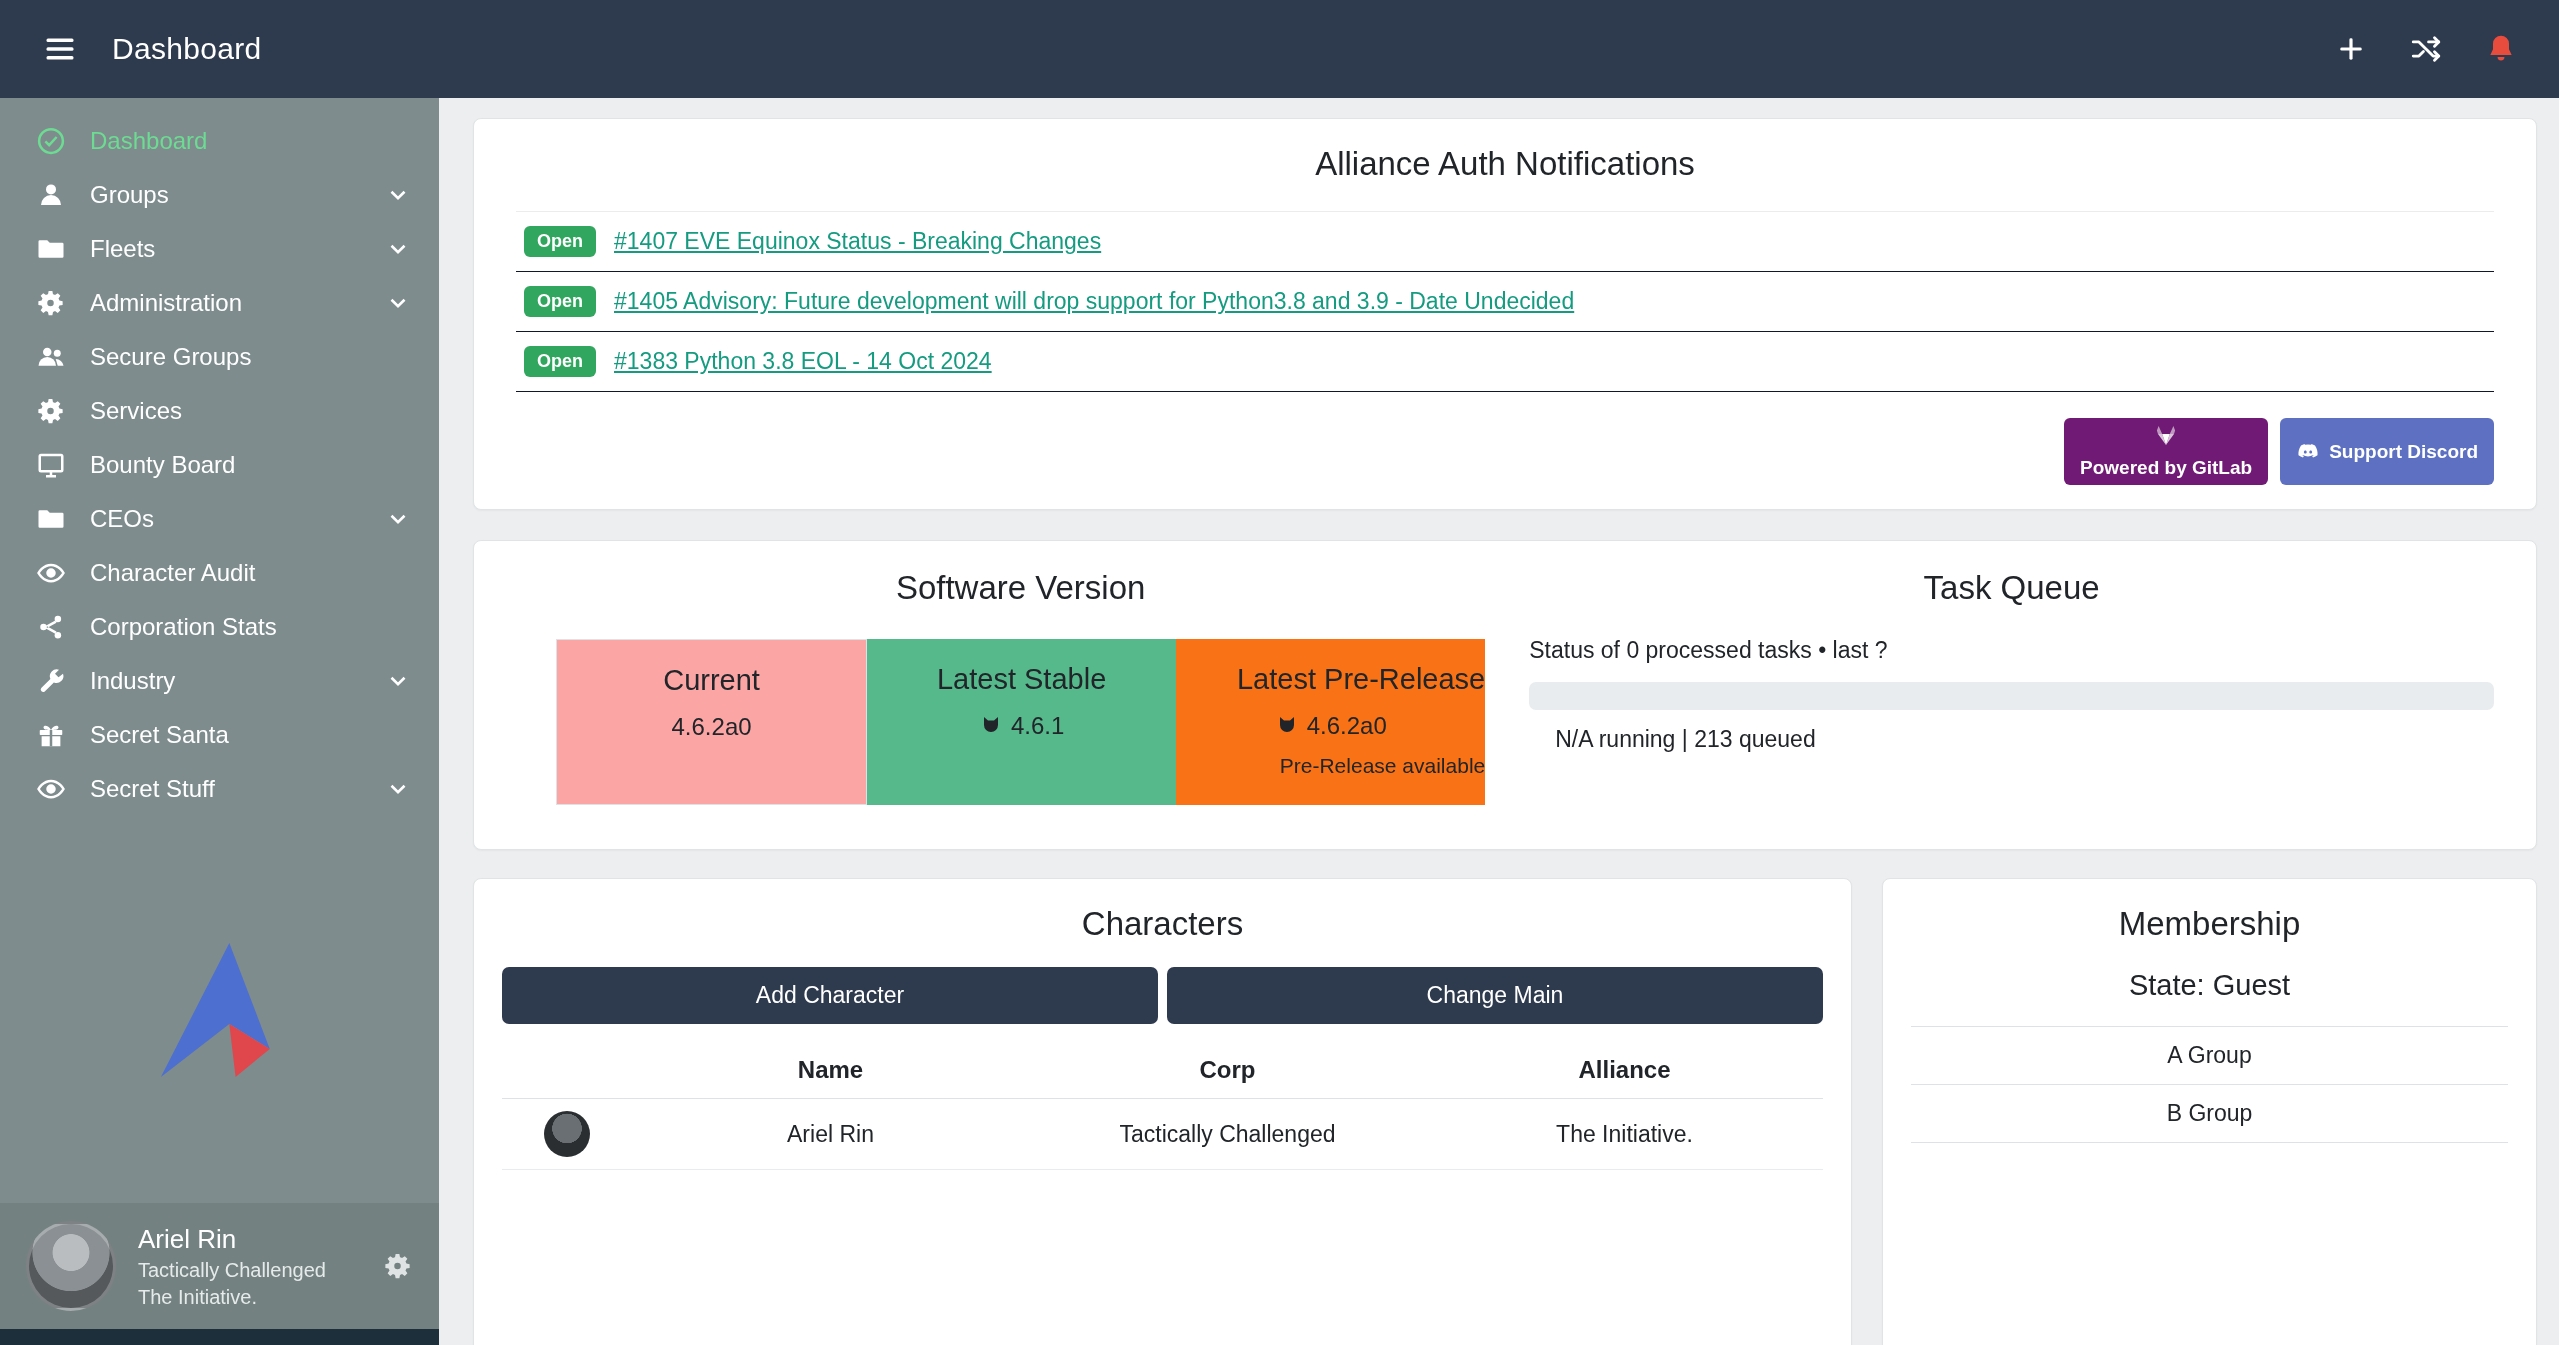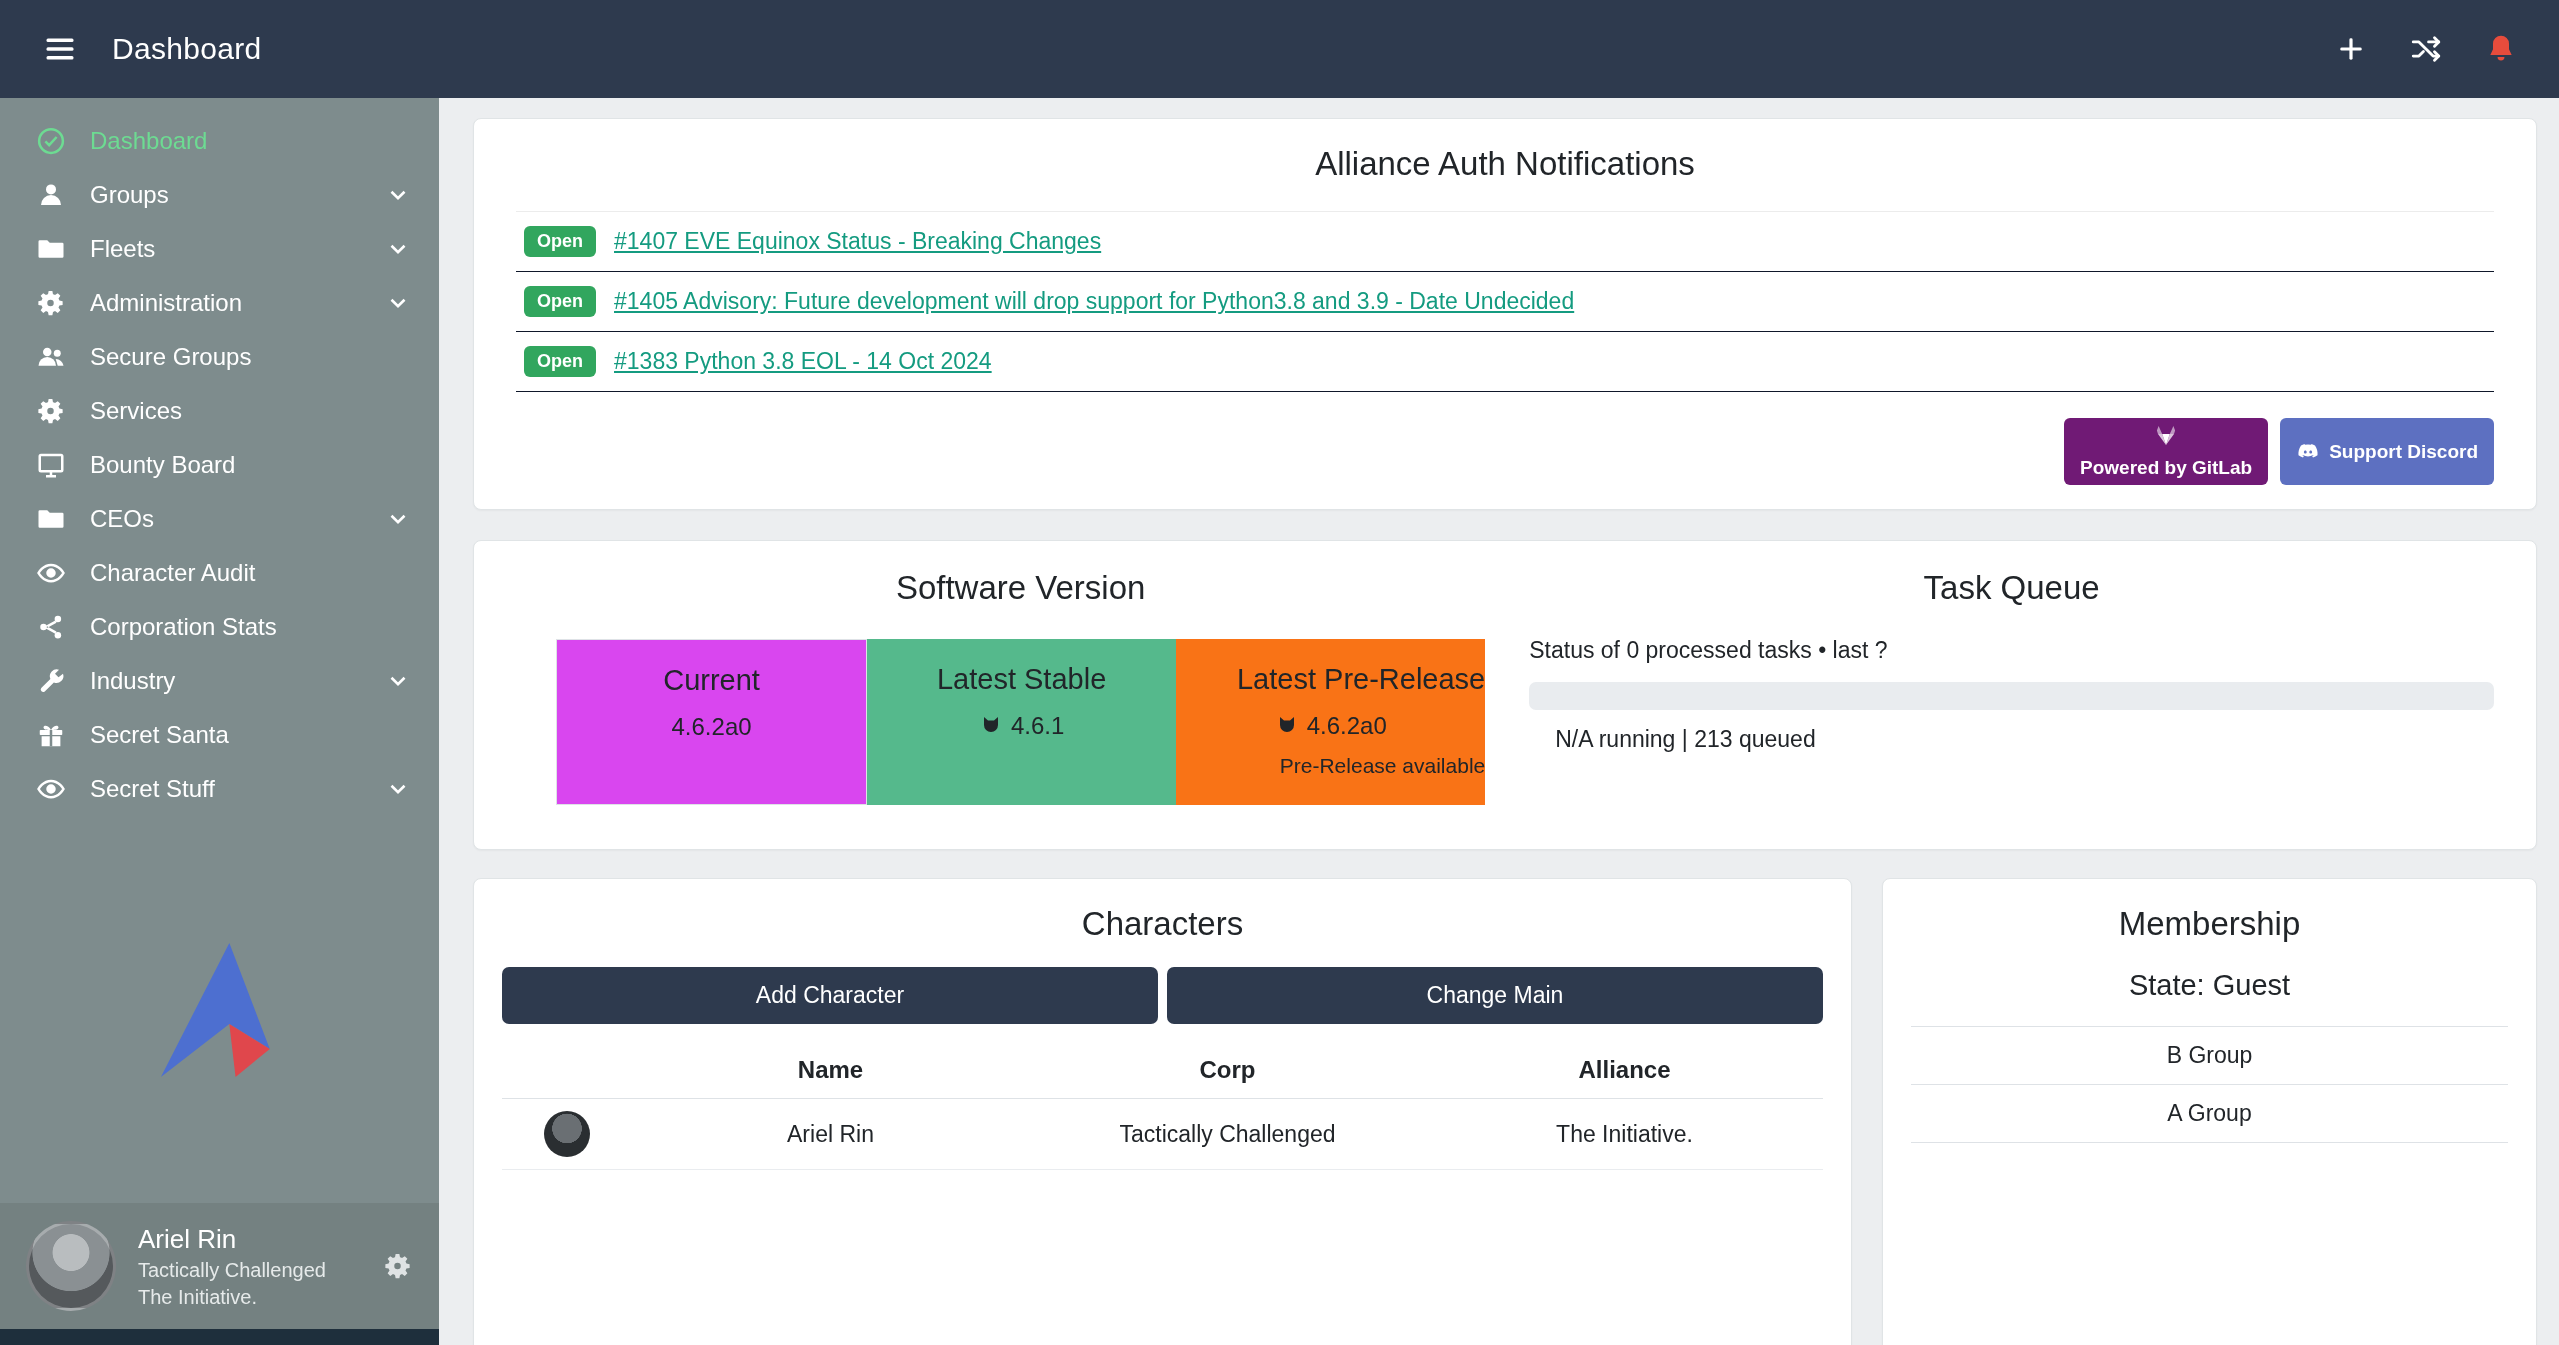--- a/index.html
+++ b/index.html
@@ -89,21 +89,21 @@
   }
   .badge-gitlab { background: #701a75; flex-direction: column; }
   .badge-discord { background: #5d70c1; }
   .ext-badge svg { width: 24px; height: 24px; }
 
   
   .card-version { margin-top: 30px; padding: 28px 42px 44px; display: flex; gap: 44px; }
   .sv-col { flex: 0 0 49%; padding-left: 40px; }
   .sv-boxes { display: flex; margin-top: 32px; }
   .sv-box { flex: 1; text-align: center; height: 166px; padding-top: 24px; }
-  .sv-box-current { background: #d946ef; border: 1px solid #dee2e6; }
+  .sv-box-current { background: #fca5a5; border: 1px solid #dee2e6; }
   .sv-box-stable { background: #55b98c; }
   .sv-box-pre { background: #f97316; text-align: right; }
   .sv-head { font-size: 29px; font-weight: 400; }
   .sv-version { font-size: 24px; margin-top: 16px; display: flex; align-items: center; justify-content: center; gap: 8px; }
   .sv-version svg { width: 24px; height: 24px; }
   .sv-note { font-size: 21px; margin-top: 14px; }
 
   .tq-col { flex: 1; }
   .tq-status { font-size: 23px; margin-top: 30px; }
   .tq-progress {
@@ -463,19 +463,19 @@
           <span>Tactically Challenged</span>
           <span>The Initiative.</span>
         </div>
       </div>
     </section>
 
     <section class="card card-membership">
       <h2 class="card-title">Membership</h2>
       <div class="mem-state">State: Guest</div>
       <div class="mem-list">
+        <div class="mem-item">A Group</div>
         <div class="mem-item">B Group</div>
-        <div class="mem-item">A Group</div>
       </div>
     </section>
 
   </div>
 </main>
 
 </body></html>

